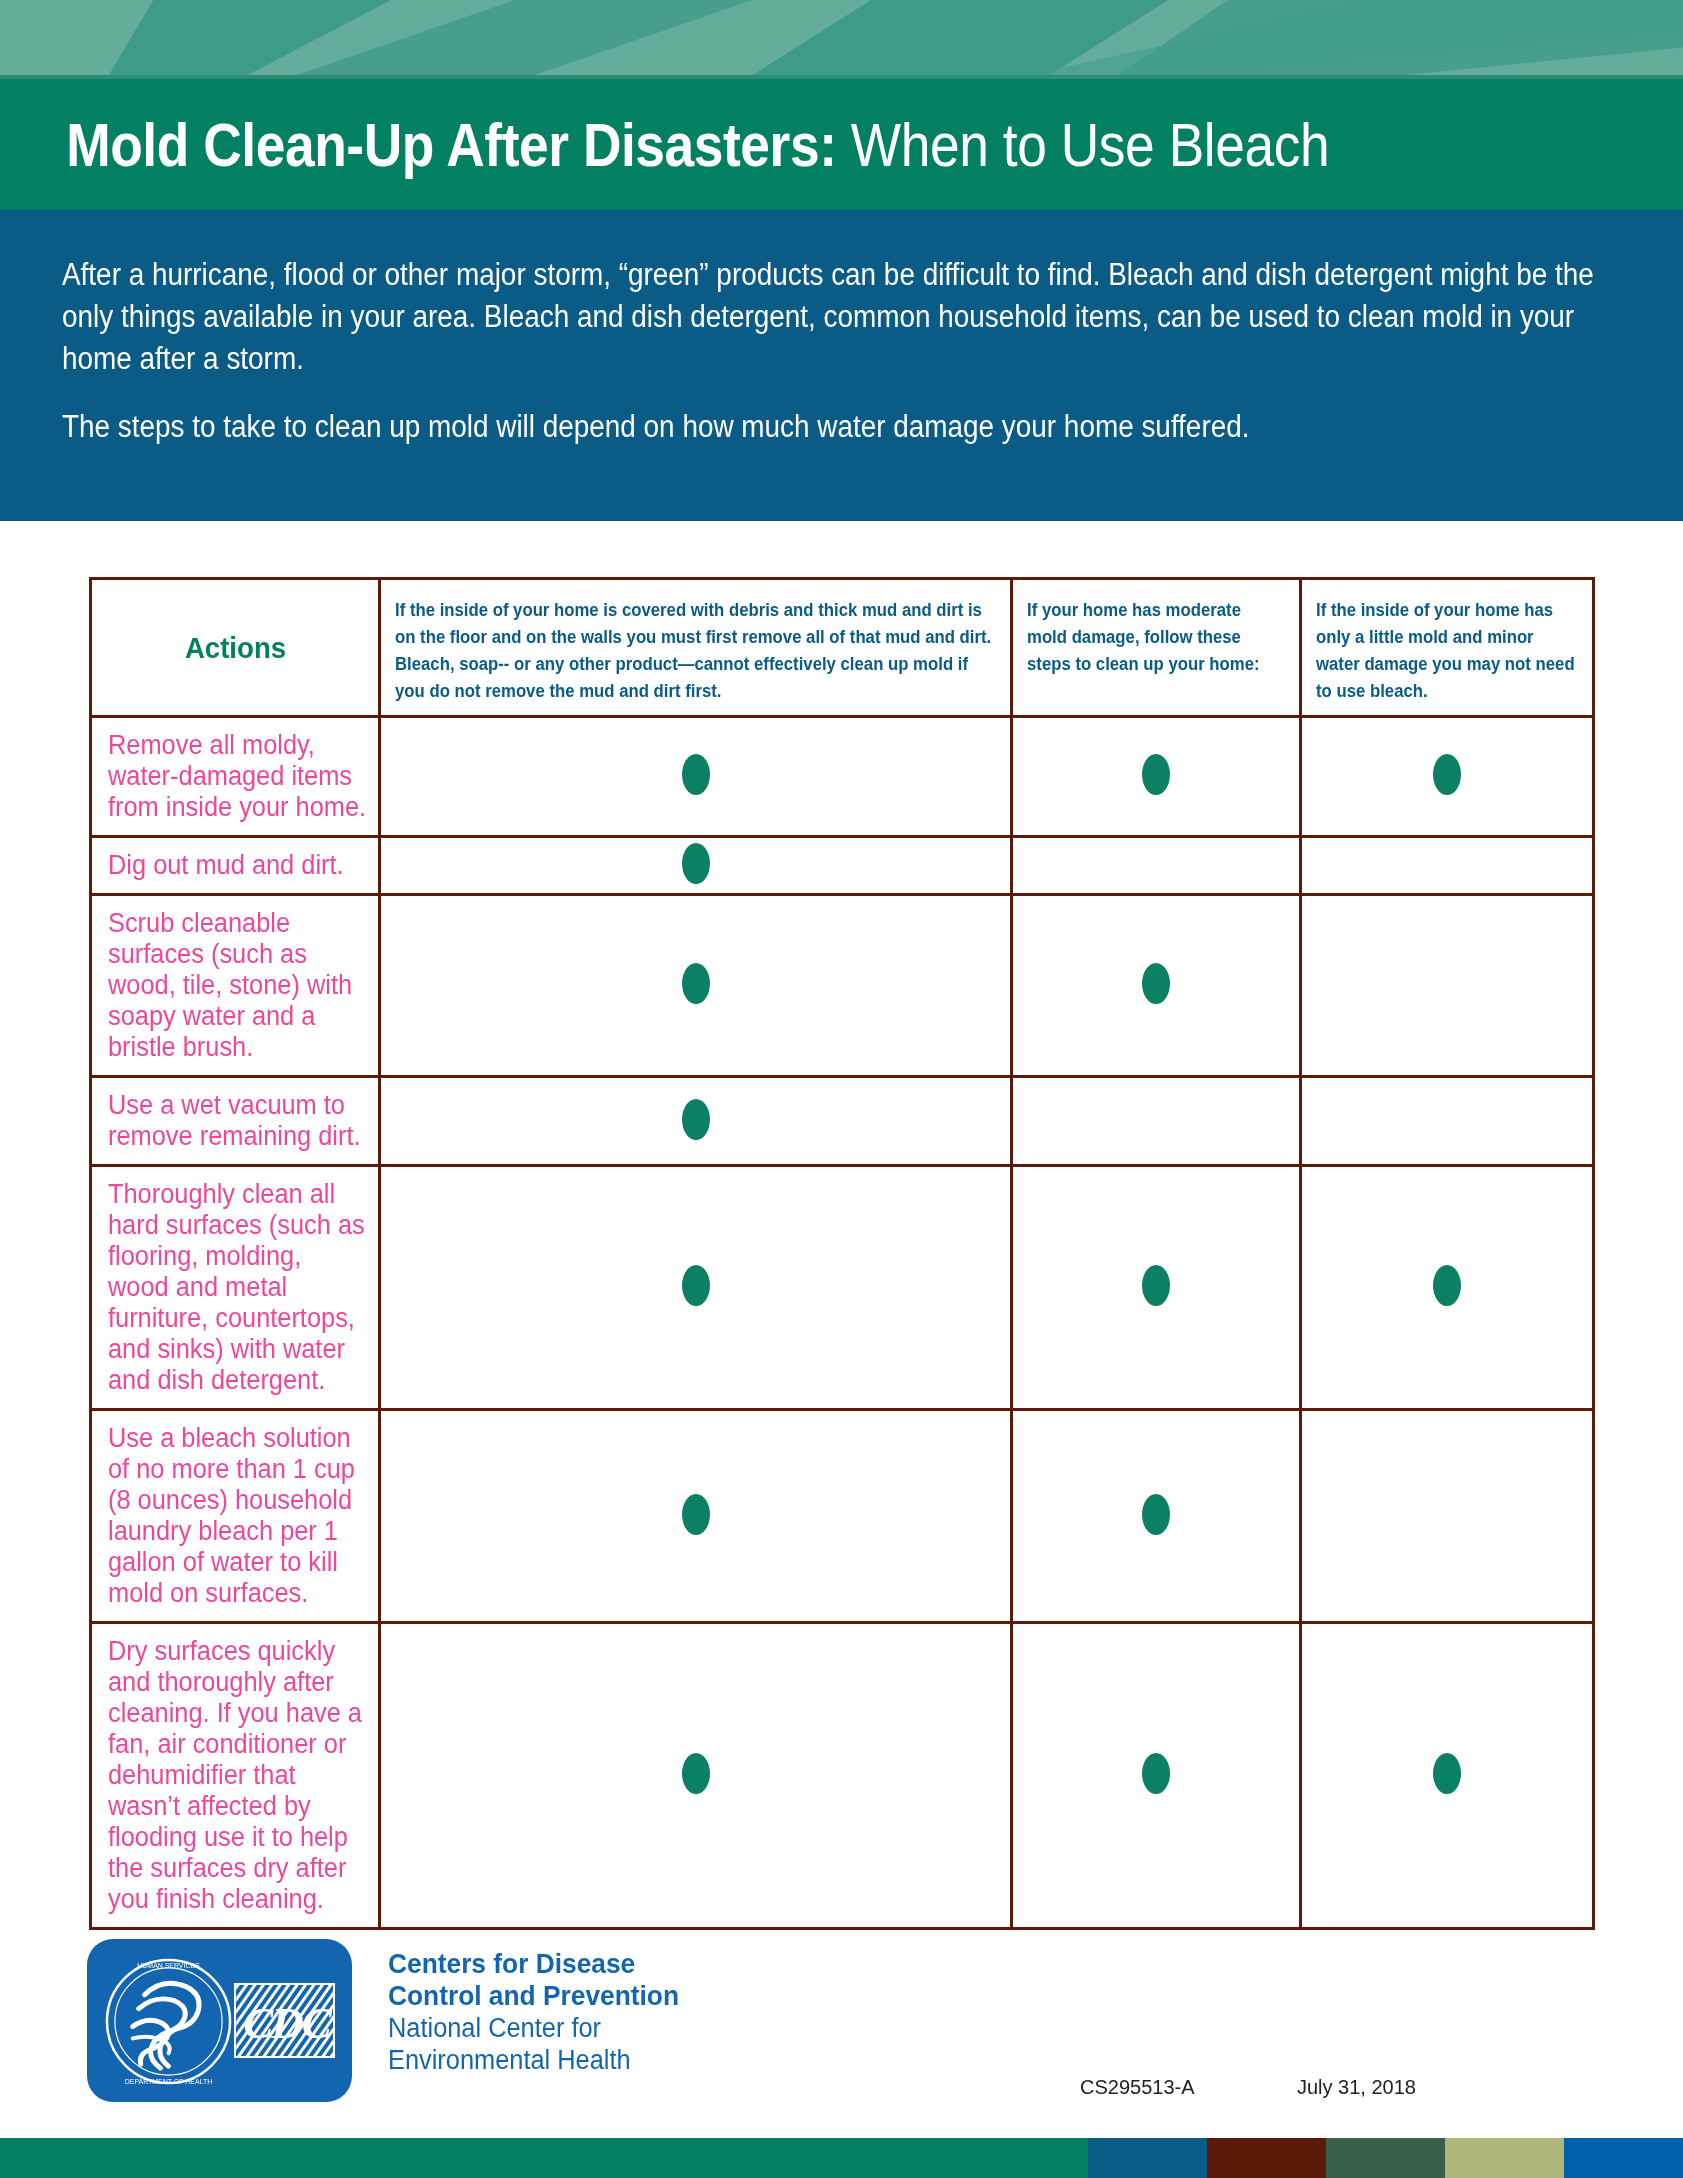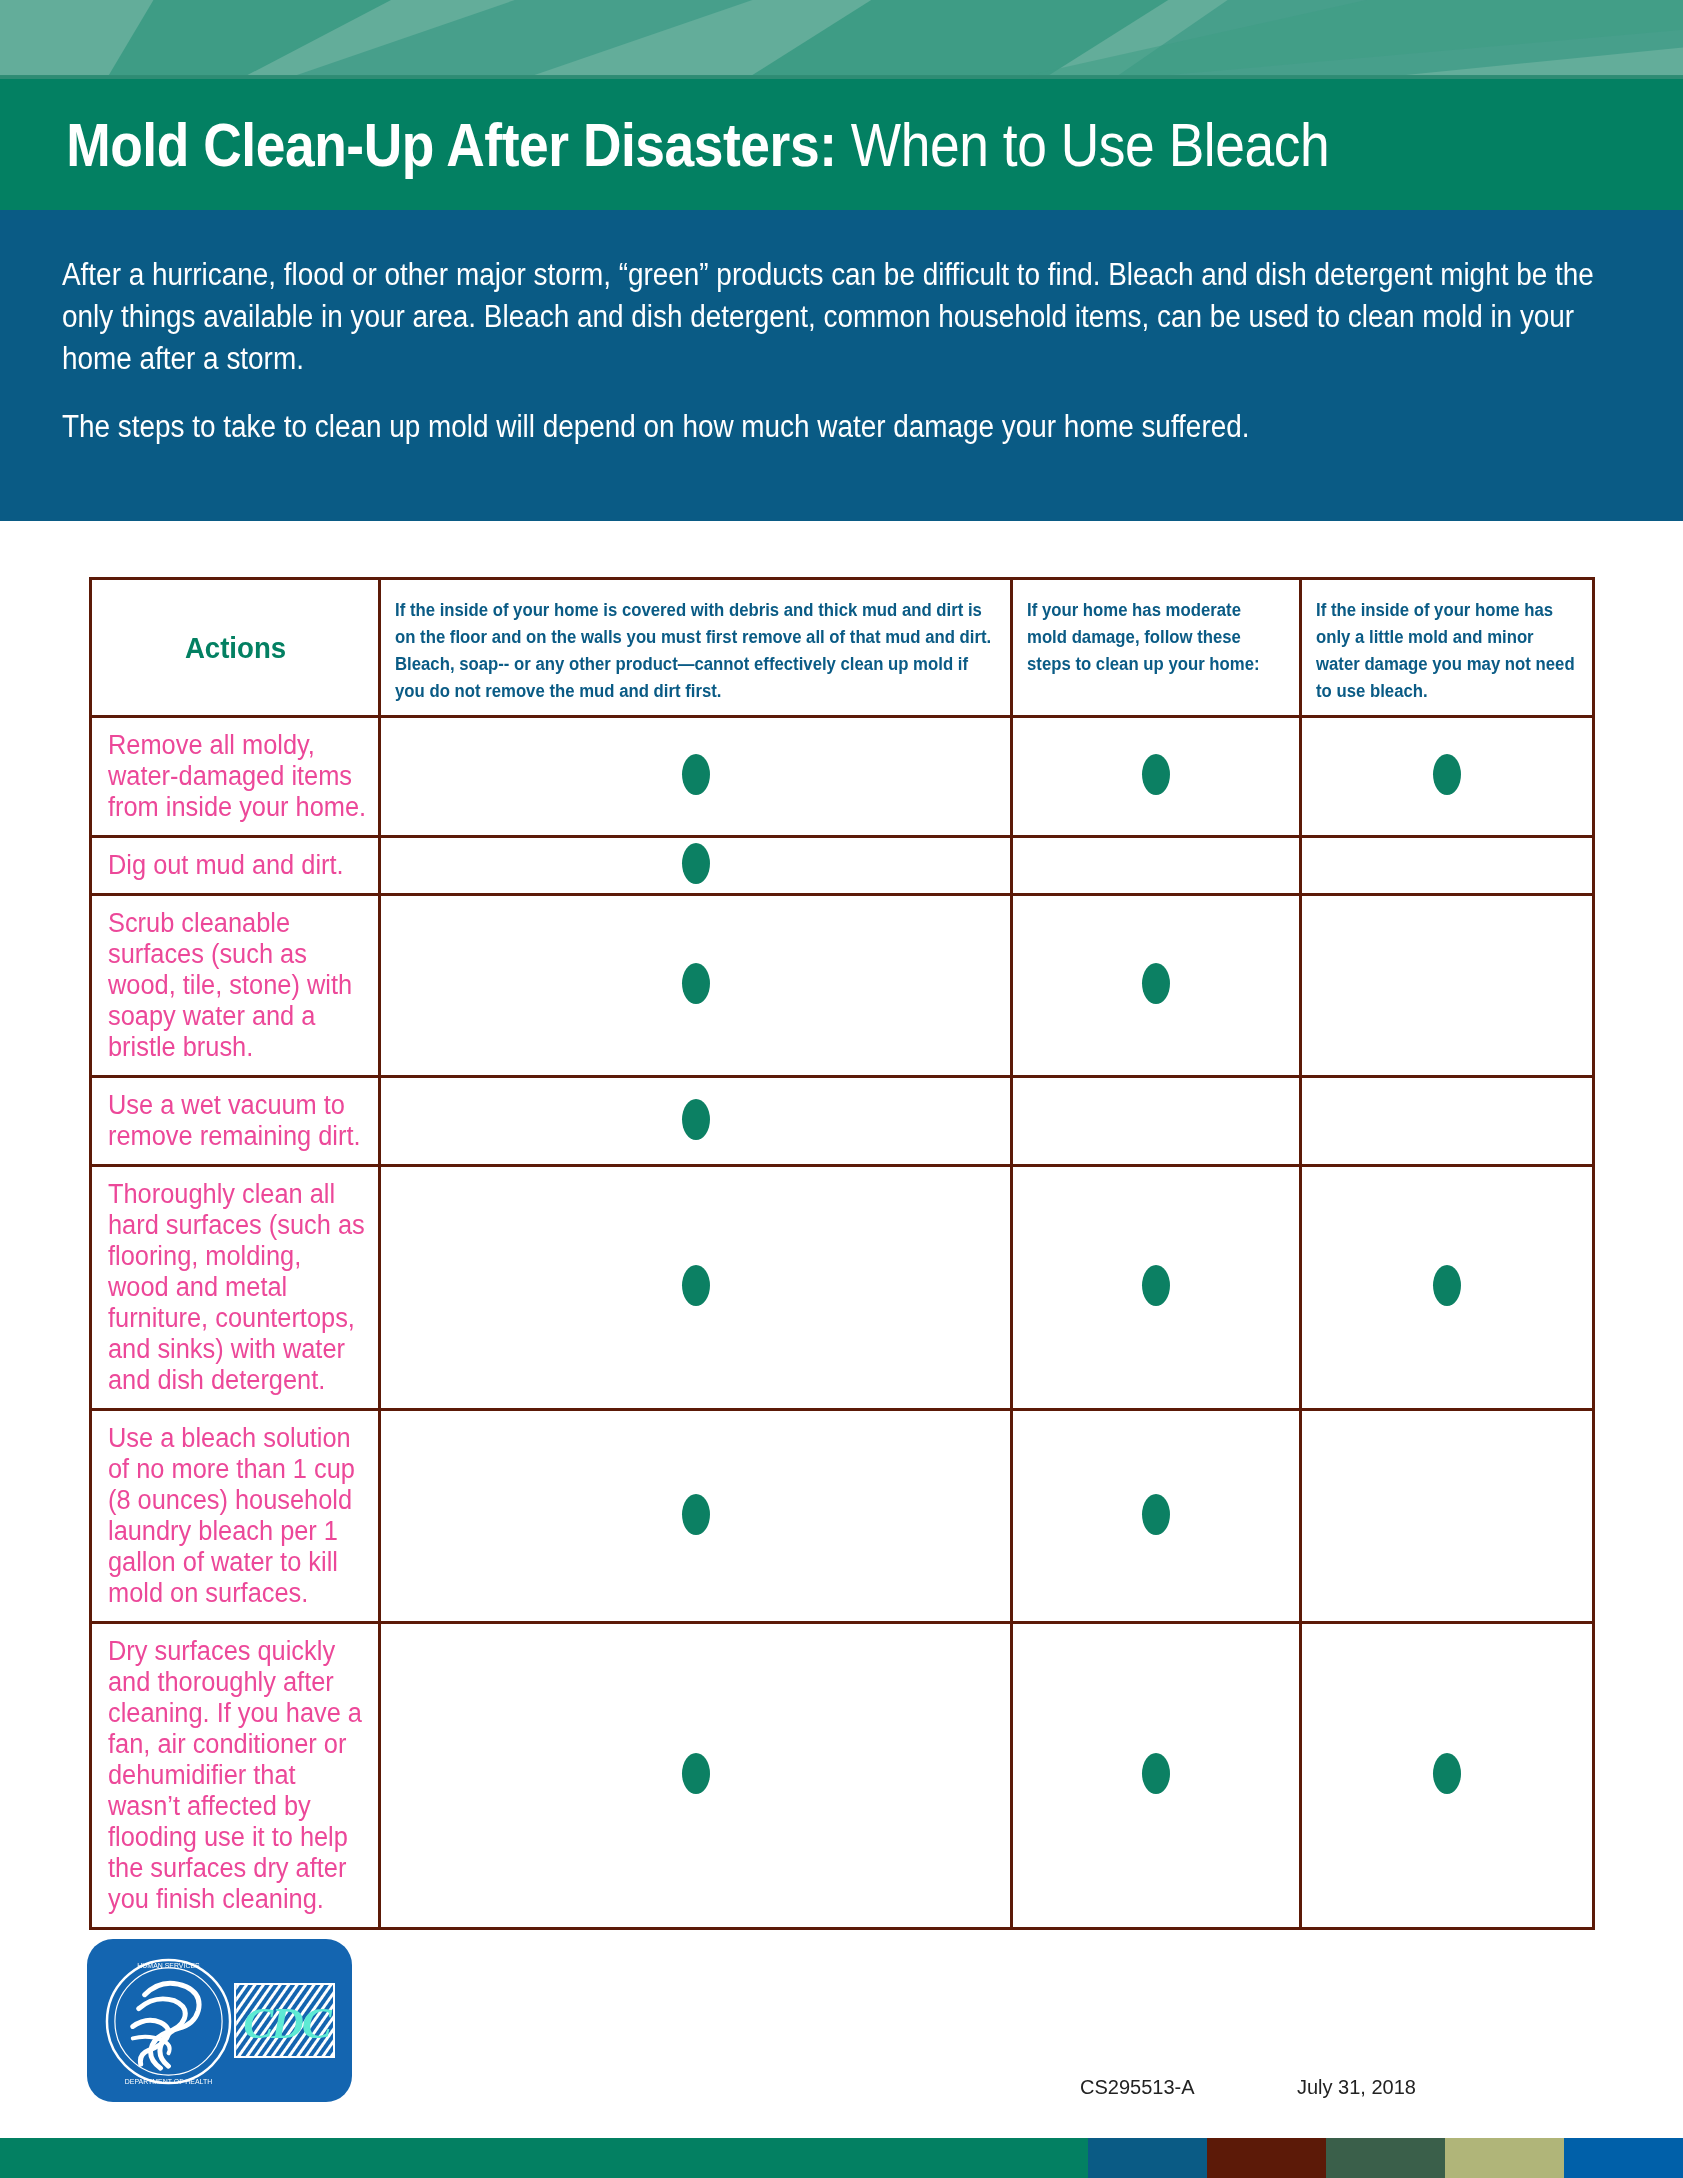--- a/index.html
+++ b/index.html
@@ -126,21 +126,21 @@
   .cdc-box {
     position:absolute; left:147px; top:44px;
     width:101px; height:75px;
     border:2px solid #ffffff;
     background:#1465B0;
     overflow:hidden;
   }
   .cdc-letters {
     position:absolute; left:0; top:0; width:101px; height:75px;
     display:flex; align-items:center; justify-content:center;
-    color:#5eead4; font-size:45px; font-weight:bold; font-style:italic;
+    color:#ffffff; font-size:45px; font-weight:bold; font-style:italic;
     letter-spacing:-2px;
     font-family:"Liberation Serif", serif;
   }
   .logo-words {
     position:absolute; left:388px; top:22px;
     color:#1465B0;
     line-height:32px;
   }
   .lw-bold { font-size:28px; font-weight:bold; transform:scaleX(0.94); transform-origin:left top; }
   .lw-reg  { font-size:27px; font-weight:normal; transform:scaleX(0.94); transform-origin:left top; }
@@ -292,20 +292,26 @@
           <pattern id="hatch" width="7" height="7" patternUnits="userSpaceOnUse" patternTransform="rotate(35)">
             <rect width="7" height="7" fill="#1465B0"></rect>
             <rect width="3" height="7" fill="#ffffff"></rect>
           </pattern>
         </defs>
         <rect x="0" y="0" width="102" height="76" fill="url(#hatch)"></rect>
       </svg>
       <div class="cdc-letters">CDC</div>
     </div>
   </div>
+  <div class="logo-words">
+    <div class="lw-bold">Centers for Disease</div>
+    <div class="lw-bold">Control and Prevention</div>
+    <div class="lw-reg">National Center for</div>
+    <div class="lw-reg">Environmental Health</div>
+  </div>
 </div>
 
 <div class="meta-id">CS295513-A</div>
 <div class="meta-date">July 31, 2018</div>
 
 <div class="bottom-bar">
   <div style="width:1089px;background:#038062;"></div>
   <div style="width:119px;background:#0A5B85;"></div>
   <div style="width:119px;background:#5C1A08;"></div>
   <div style="width:119px;background:#3A5F4A;"></div>

